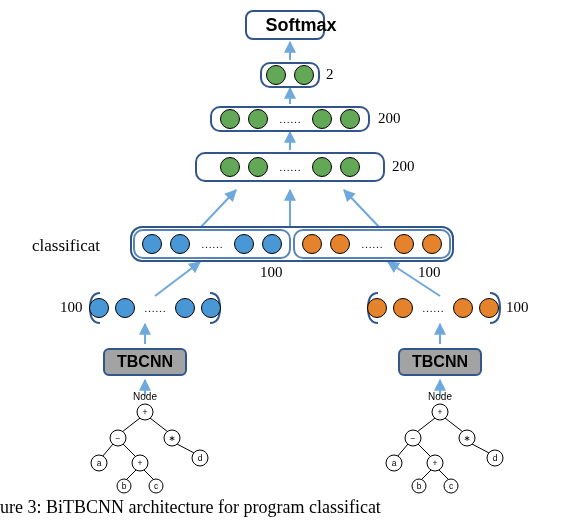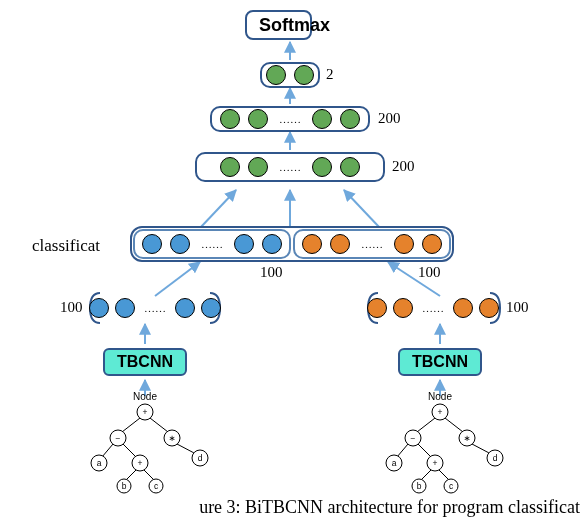--- a/index.html
+++ b/index.html
@@ -61,40 +61,40 @@
     position: absolute;
     top: 0; left: 0;
     width: 580px;
     height: 520px;
     pointer-events: none;
   }
   .tbcnn {
     position: absolute;
     border: 2px solid #30568b;
     border-radius: 6px;
-    background: #5eead4;
+    background: #a3a3a3;
     display: flex;
     align-items: center;
     justify-content: center;
     font-family: Arial, sans-serif;
     font-weight: bold;
     font-size: 16px;
     box-sizing: border-box;
   }
   .softmax {
     font-family: Arial, sans-serif;
     font-weight: bold;
     font-size: 18px;
   }
   .caption {
     position: absolute;
     bottom: 2px;
     left: 0;
     width: 580px;
-    text-align: right;
+    text-align: left;
     font-size: 18px;
     white-space: nowrap;
   }
   .tree-label-small {
     font-size: 8.5px;
     font-family: Arial, sans-serif;
   }
   .sm { font-size: 15px; }
 </style>
 </head>
@@ -178,21 +178,21 @@
     <line x1="431" y1="470" x2="421" y2="480" stroke="#000"></line>
     <line x1="439" y1="470" x2="449" y2="480" stroke="#000"></line>
     <circle cx="419" cy="486" r="7" fill="#fff" stroke="#000"></circle>
     <text x="419" y="489" text-anchor="middle" class="tree-label-small">b</text>
     <circle cx="451" cy="486" r="7" fill="#fff" stroke="#000"></circle>
     <text x="451" y="489" text-anchor="middle" class="tree-label-small">c</text>
     <text x="440" y="400" text-anchor="middle" font-size="10">Node</text>
   </g>
 </svg>
 
-<div class="box softmax" style="left:245px; top:10px; width:67px; height:30px;padding-left:32px;">Softmax</div>
+<div class="box softmax" style="left:245px; top:10px; width:80px; height:30px;padding-left:32px;">Softmax</div>
 
 <div class="rect" style="left:260px; top:62px; width:60px; height:26px;">
   <div class="node green"></div>
   <div class="node green"></div>
 </div>
 <span class="lbl sm" style="left:326px; top:66px;">2</span>
 
 <div class="rect" style="left:210px; top:106px; width:160px; height:26px;">
   <div class="node green"></div>
   <div class="node green"></div>

